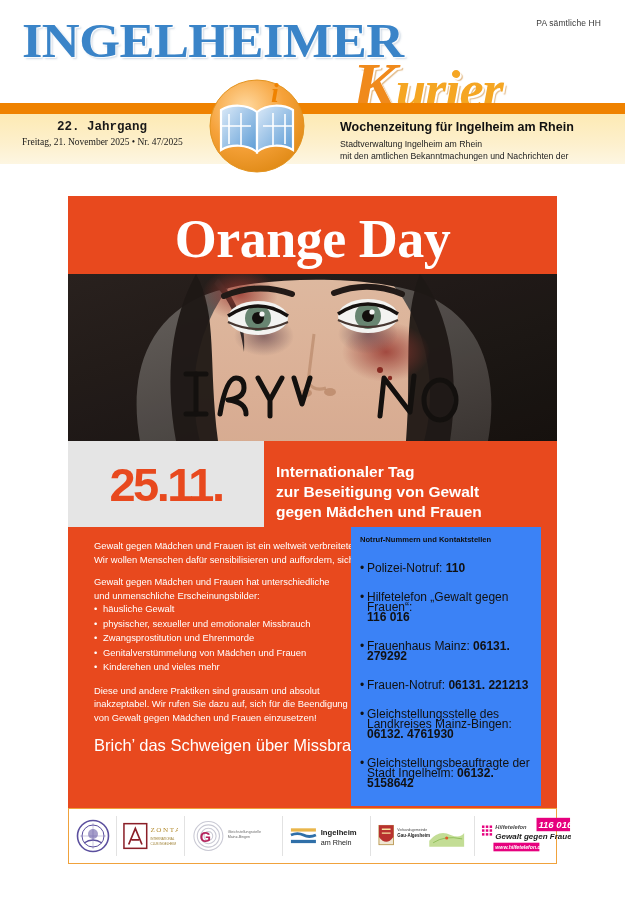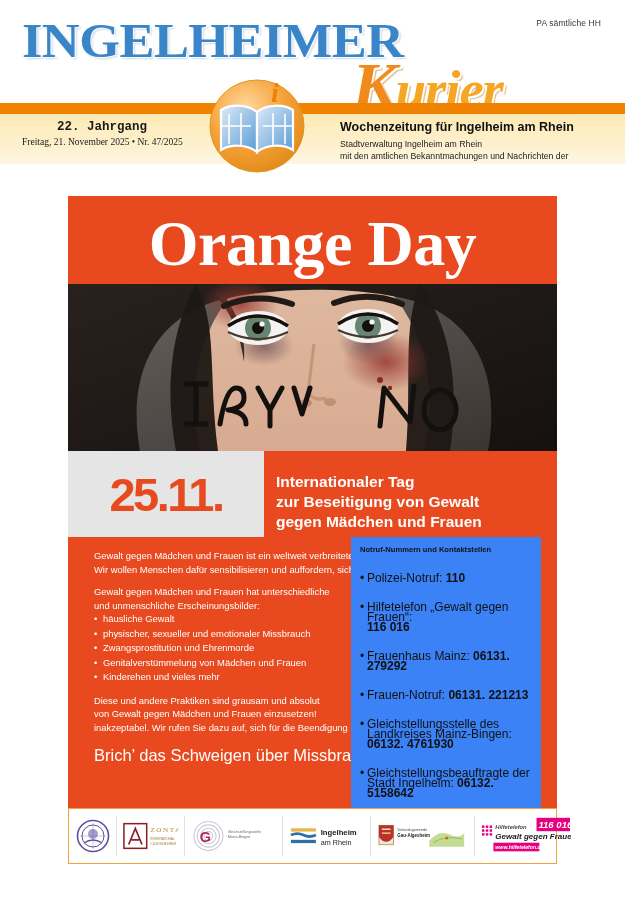--- a/index.html
+++ b/index.html
@@ -82,21 +82,21 @@
   .poster {
     position: absolute; left: 68px; top: 196px;
     width: 489px; height: 612px;
     background: #e8491e;
     overflow: hidden;
   }
 
   .poster-title {
     font-family: "Liberation Serif", serif;
     font-weight: bold; color: #ffffff;
-    font-size: 64px; line-height: 1;
+    font-size: 54px; line-height: 1;
     text-align: center; padding-top: 16px; padding-bottom: 8px;
     letter-spacing: -0.5px;
   }
 
   .photo {
     position: relative; width: 489px; height: 167px; overflow: hidden;
     background: #4a4340;
   }
   .photo svg { display: block; width: 100%; height: 100%; }
 
@@ -336,22 +336,22 @@
         <ul class="bullets">
           <li>häusliche Gewalt</li>
           <li>physischer, sexueller und emotionaler Missbrauch</li>
           <li>Zwangsprostitution und Ehrenmorde</li>
           <li>Genitalverstümmelung von Mädchen und Frauen</li>
           <li>Kinderehen und vieles mehr</li>
         </ul>
 
         <div class="p-text" style="margin-top:9px">
           <div>Diese und andere Praktiken sind grausam und absolut</div>
+          <div>inakzeptabel. Wir rufen Sie dazu auf, sich für die Beendigung</div>
           <div>von Gewalt gegen Mädchen und Frauen einzusetzen!</div>
-          <div>inakzeptabel. Wir rufen Sie dazu auf, sich für die Beendigung</div>
         </div>
       </div>
 
       <div class="contact-box">
         <div class="contact-title">Notruf-Nummern und Kontaktstellen</div>
         <ul class="contact-list">
           <li><span>Polizei-Notruf:</span> <b>110</b></li>
           <li><span>Hilfetelefon „Gewalt gegen Frauen“:</span><br><b>116 016</b></li>
           <li><span>Frauenhaus Mainz:</span> <b>06131. 279292</b></li>
           <li><span>Frauen-Notruf:</span> <b>06131. 221213</b></li>

